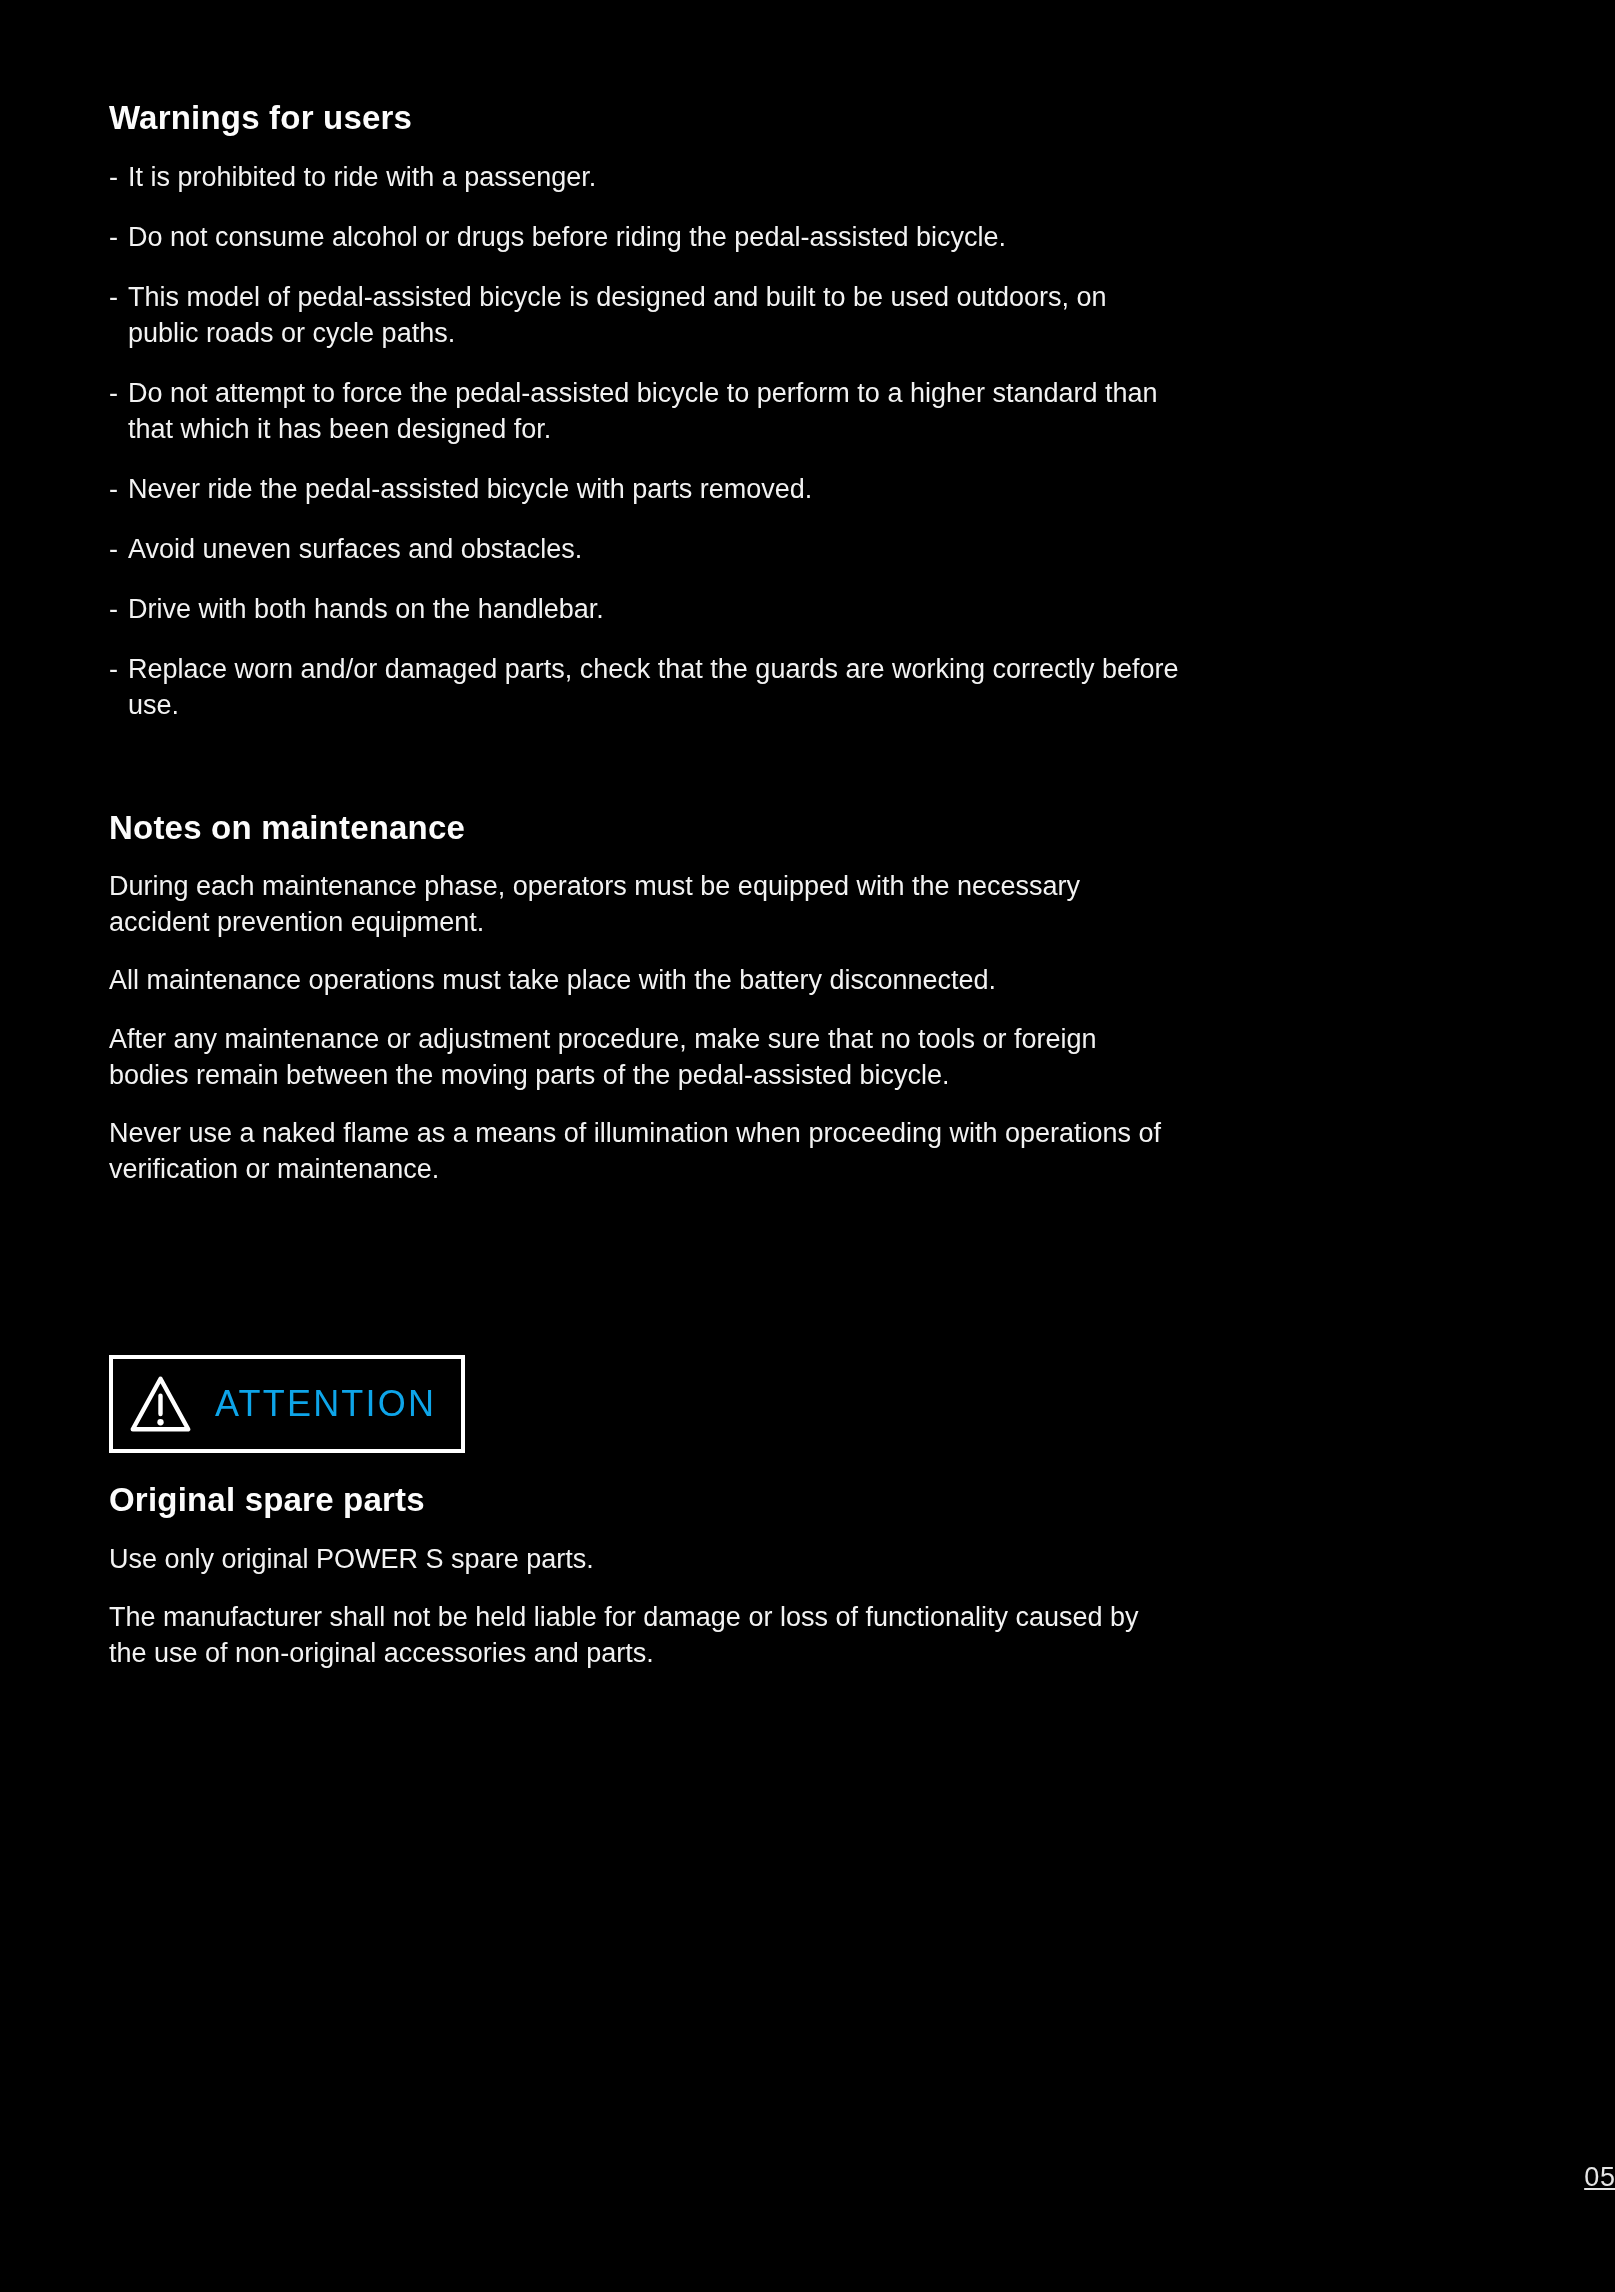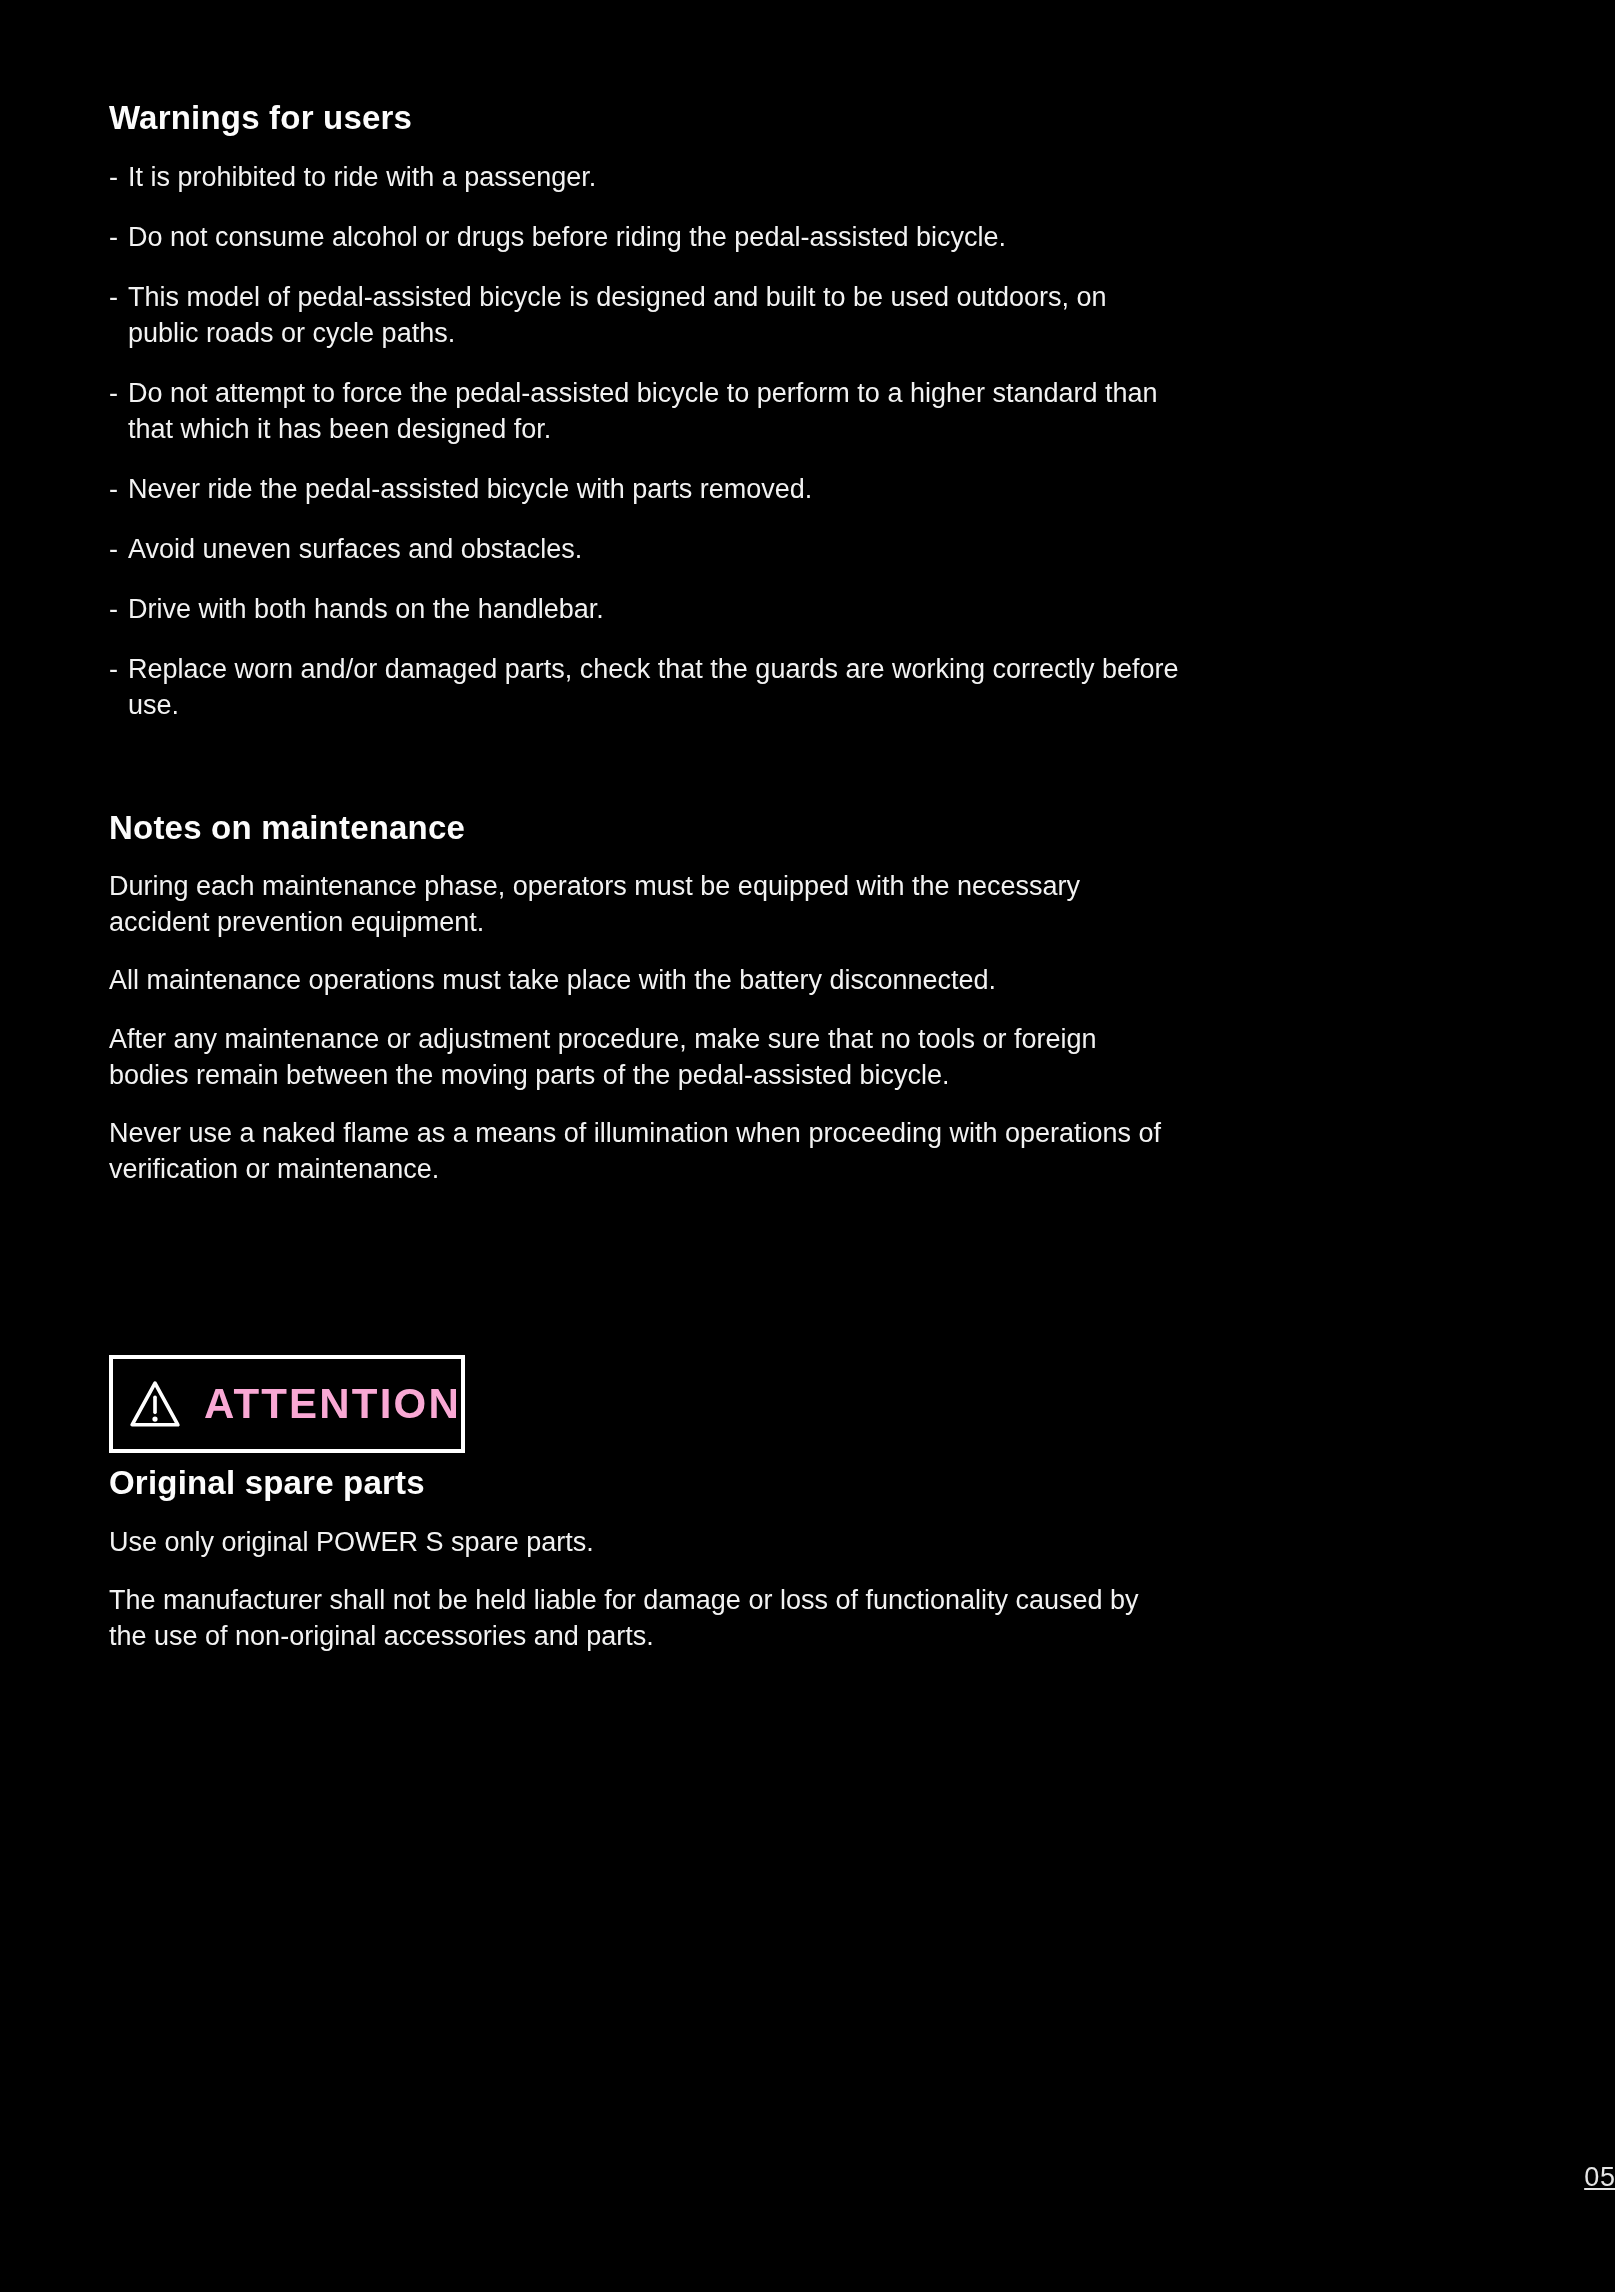--- a/index.html
+++ b/index.html
@@ -32,24 +32,24 @@
   .attention-box{
     margin-top:168px;
     width:356px;height:98px;
     border:4.5px solid #ffffff;
     box-sizing:border-box;
     display:flex;align-items:center;
     padding-left:16px;
   }
   .warning-triangle{width:63px;height:68px;display:block;}
   .attention-label{
-    font-size:42px;font-weight:700;color:#f9a8d4;
+    font-size:36px;font-weight:400;color:#0ea5e9;
     letter-spacing:2.2px;margin-left:23px;
   }
-  .spare-section{margin-top:10px;}
+  .spare-section{margin-top:27px;}
   .page-number{
     position:absolute;left:0;right:0;bottom:100px;
     text-align:right;
     font-size:27px;font-weight:500;letter-spacing:0.9px;color:#e5e5e5;text-decoration:underline;
   }
 </style>
 </head>
 <body>
 
 <div class="page">

